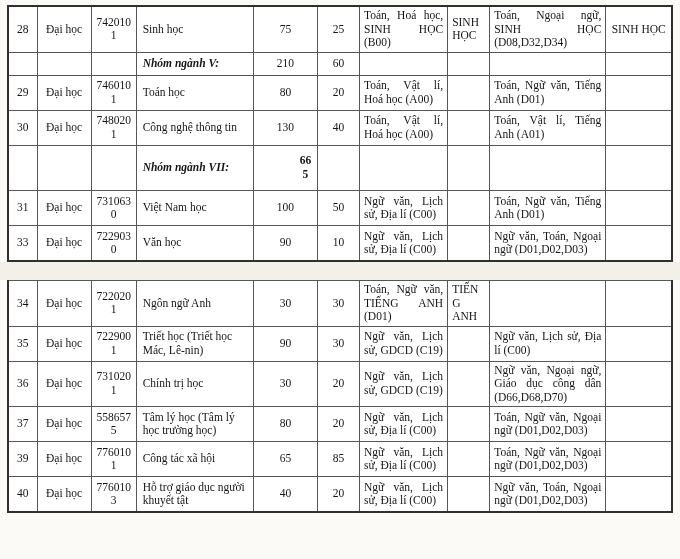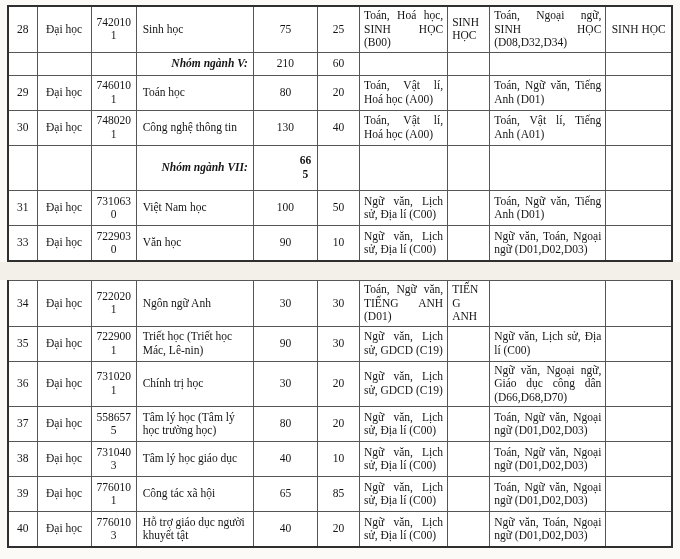--- a/index.html
+++ b/index.html
@@ -27,21 +27,21 @@
     overflow:hidden;
     word-wrap:break-word;
   }
   .row-data td{height:30px;}
   .row-group td{height:18px;}
   
   .c0,.c1,.c2,.c4,.c5,.c9{text-align:center;}
   .c3{text-align:left;padding-left:6px;padding-right:5px;}
   .c6,.c8{text-align:justify;text-align-last:left;-moz-text-align-last:left;}
   .c7{text-align:left;}
-  .row-group .c3{font-weight:bold;font-style:italic;text-align:right;}
+  .row-group .c3{font-weight:bold;font-style:italic;}
   .val-bold .c4,.val-bold .c5{font-weight:bold;padding-left:44px;}
   .table-gap{height:18px;background:#f3f0ea;margin:0 -7px;}
   .t2{border-top:1.5px solid #8f8f8f;}
 </style>
 </head>
 <body>
 
 <div class="page">
 
   <table class="t1">
@@ -203,32 +203,20 @@
           <td class="c2">5586575</td>
           <td class="c3">Tâm lý học (Tâm lý học trường học)</td>
           <td class="c4">80</td>
           <td class="c5">20</td>
           <td class="c6">Ngữ văn, Lịch sử, Địa lí (C00)</td>
           <td class="c7"></td>
           <td class="c8">Toán, Ngữ văn, Ngoại ngữ (D01,D02,D03)</td>
           <td class="c9"></td>
         </tr>
         <tr class="row-data">
-          <td class="c0">38</td>
-          <td class="c1">Đại học</td>
-          <td class="c2">7310403</td>
-          <td class="c3">Tâm lý học giáo dục</td>
-          <td class="c4">40</td>
-          <td class="c5">10</td>
-          <td class="c6">Ngữ văn, Lịch sử, Địa lí (C00)</td>
-          <td class="c7"></td>
-          <td class="c8">Toán, Ngữ văn, Ngoại ngữ (D01,D02,D03)</td>
-          <td class="c9"></td>
-        </tr>
-        <tr class="row-data">
           <td class="c0">39</td>
           <td class="c1">Đại học</td>
           <td class="c2">7760101</td>
           <td class="c3">Công tác xã hội</td>
           <td class="c4">65</td>
           <td class="c5">85</td>
           <td class="c6">Ngữ văn, Lịch sử, Địa lí (C00)</td>
           <td class="c7"></td>
           <td class="c8">Toán, Ngữ văn, Ngoại ngữ (D01,D02,D03)</td>
           <td class="c9"></td>

